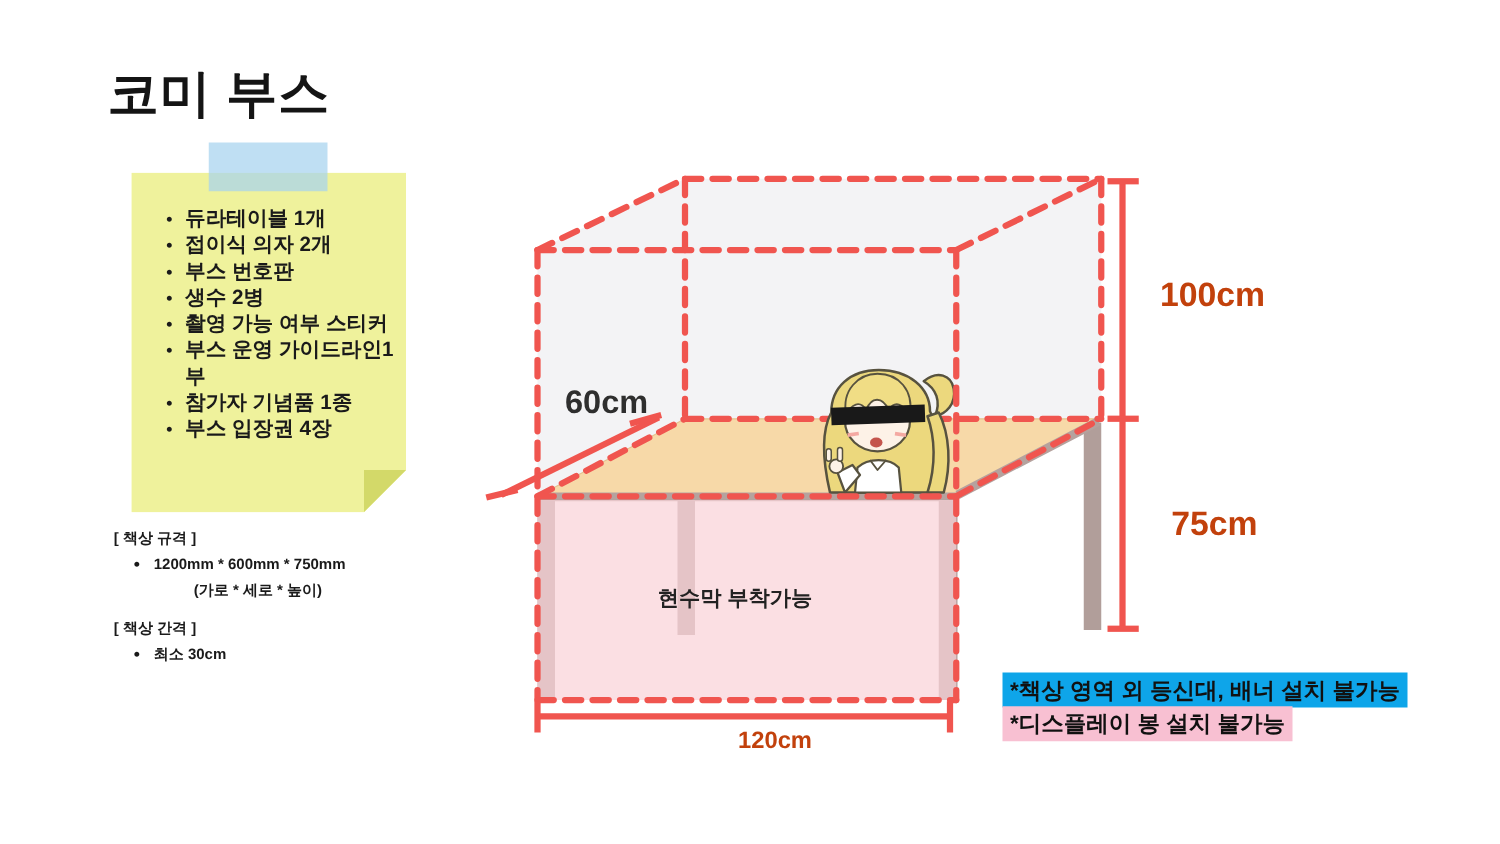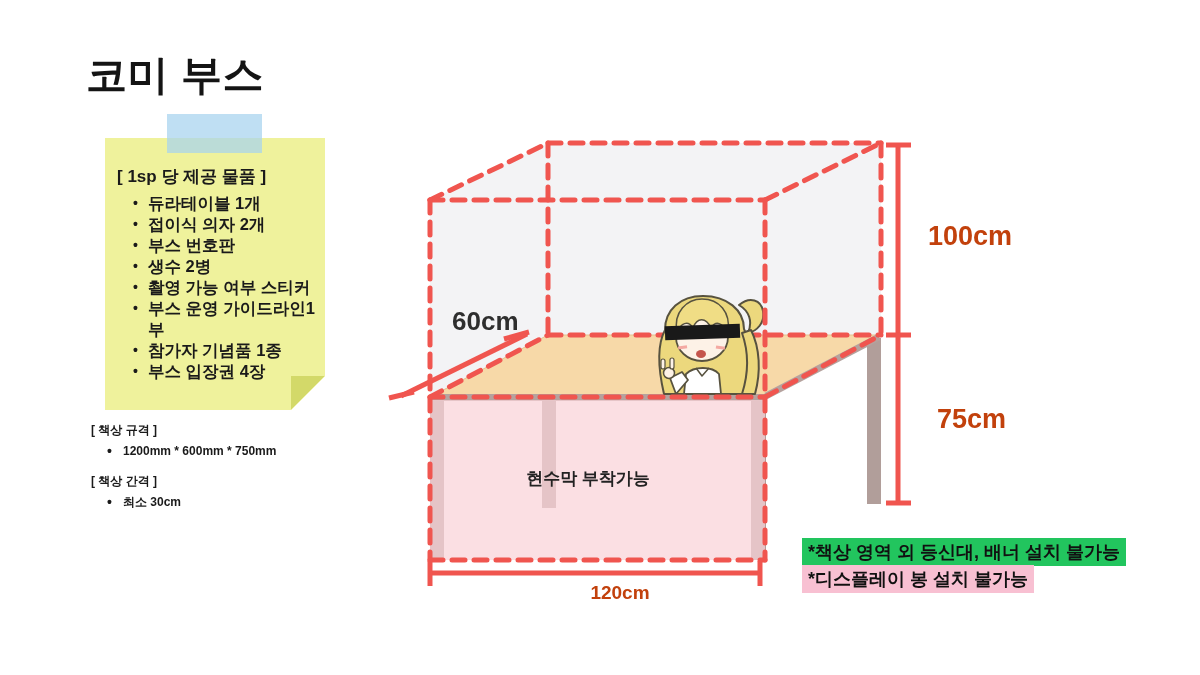--- a/index.html
+++ b/index.html
@@ -36,52 +36,52 @@
   
   .dim-label{color:#c2410c;font-weight:700;}
   .lbl-100{left:928px;top:221px;font-size:27px;}
   .lbl-75{left:937px;top:404px;font-size:27px;}
   .lbl-60{left:452px;top:306px;font-size:26px;font-weight:600;color:#2e2e2e;}
   .lbl-120{left:572px;top:582px;width:96px;text-align:center;font-size:19px;}
   .lbl-banner{left:512px;top:467px;width:152px;text-align:center;font-size:17px;font-weight:600;color:#222;}
 
   
   .restriction{left:802px;font-size:18px;font-weight:700;padding:2px 6px;color:#111;white-space:nowrap;}
-  .restriction-green{top:538px;background:#22c55e;}
+  .restriction-green{top:538px;background:#0ea5e9;}
   .restriction-pink{top:565px;background:#f8c0d2;}
 </style>
 </head>
 <body>
 
 <div class="canvas">
 
   <div class="abs page-title">코미 부스</div>
 
   <div class="abs tape"></div>
 
   <div class="abs sticky-note">
     <div class="abs note-fold"></div>
     <div class="abs note-body">
-      <div class="note-header">[ 1sp 당 제공 물품 ]</div>
       <ul class="note-list">
         <li>듀라테이블 1개</li>
         <li>접이식 의자 2개</li>
         <li>부스 번호판</li>
         <li>생수 2병</li>
         <li>촬영 가능 여부 스티커</li>
         <li>부스 운영 가이드라인1부</li>
         <li>참가자 기념품 1종</li>
         <li>부스 입장권 4장</li>
       </ul>
     </div>
   </div>
 
   <div class="abs spec-block">
     <div class="spec-header">[ 책상 규격 ]</div>
     <div class="spec-bullet">1200mm * 600mm * 750mm</div>
+    <div class="spec-caption">(가로 * 세로 * 높이)</div>
     <div class="spec-header spec-gap">[ 책상 간격 ]</div>
     <div class="spec-bullet">최소 30cm</div>
   </div>
 
   <svg class="abs diagram-svg" viewBox="0 0 1200 675" xmlns="http://www.w3.org/2000/svg">
 
     <polygon points="430,200 548,143 881,143 881,335 765,397 430,397" fill="#f3f3f5"></polygon>
 
     <g fill="#b19e9a">
       <rect x="542" y="338" width="14" height="170"></rect>

